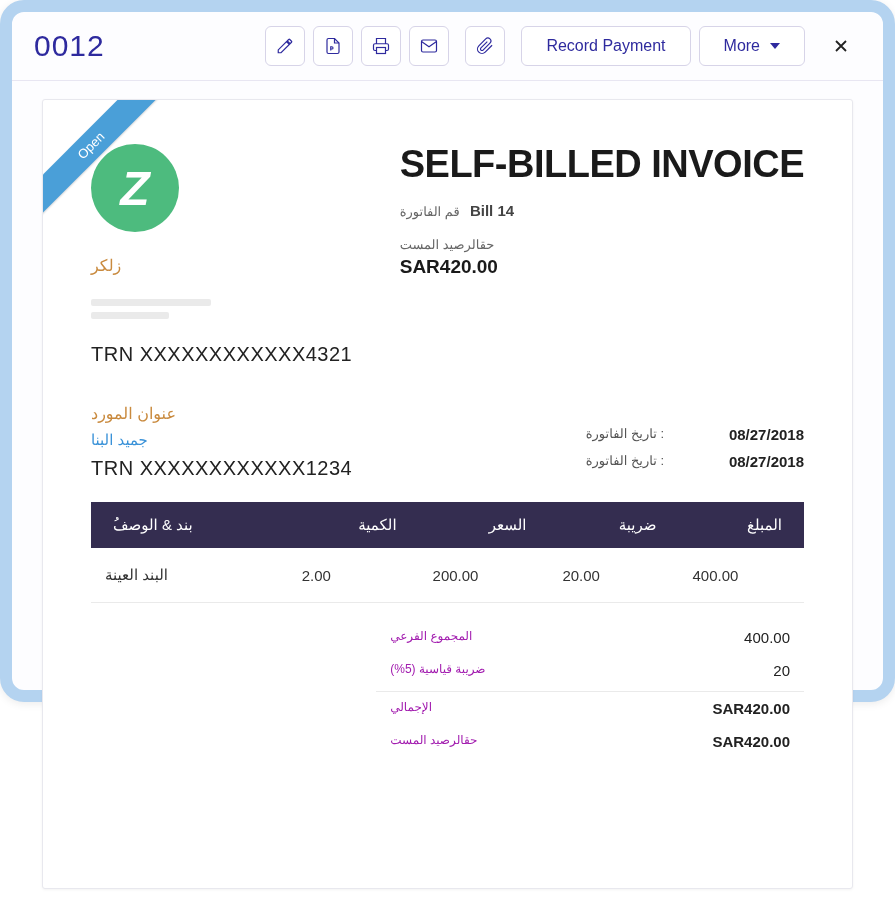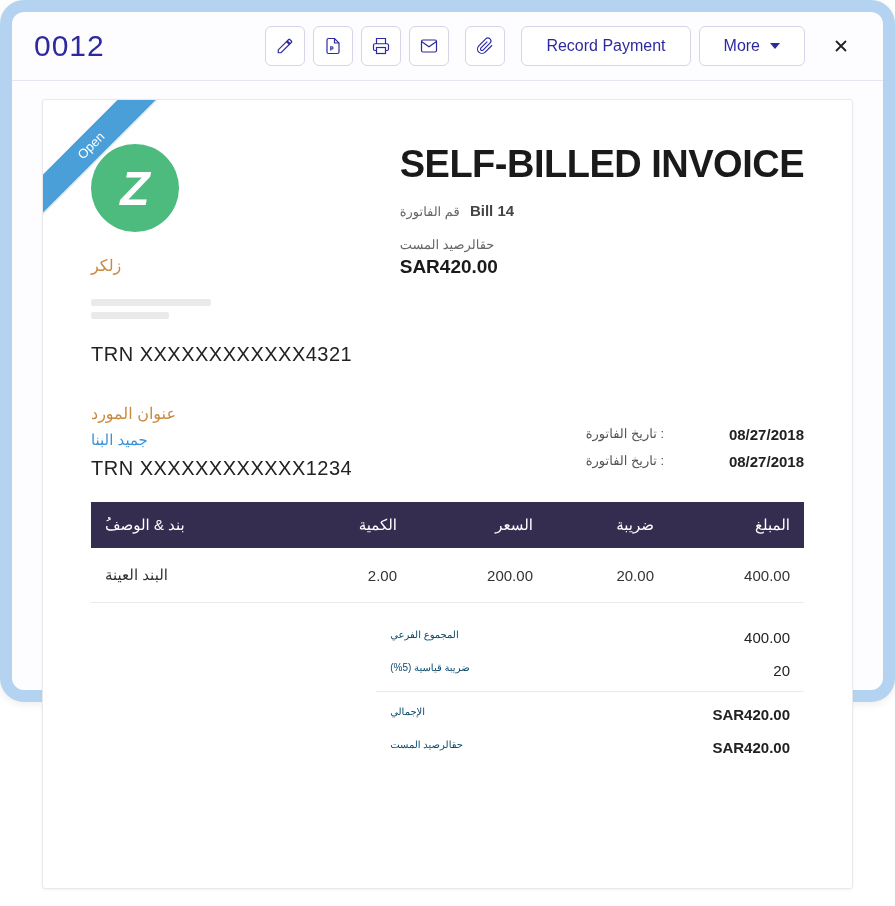--- a/index.html
+++ b/index.html
@@ -32,30 +32,30 @@
 .amount{font-size:19px;font-weight:700;color:#1a1a1a}
 .mid-row{display:flex;justify-content:space-between;margin-top:18px}
 .supplier-left{display:flex;flex-direction:column;gap:8px}
 .linkish{color:#3a92d8;font-size:15px}
 .dates-right{text-align:right}
 .date-line{display:flex;justify-content:flex-end;gap:40px;font-size:15px;margin-bottom:10px}
 .date-line .lbl{color:#555;font-size:13px}
 .date-line .val{font-weight:700;color:#222;min-width:100px;text-align:right}
 .tbl{width:100%;border-collapse:collapse;margin-top:22px}
 .tbl thead{background:#342d50;color:#fff}
-.tbl th{padding:14px 14px;font-weight:400;font-size:15px;text-align:right}
+.tbl th{padding:14px 22px;font-weight:400;font-size:15px;text-align:right}
 .tbl th:first-child{text-align:left}
-.tbl td{padding:18px 14px;font-size:15px;text-align:right;border-bottom:1px solid #eaeaea;color:#333}
+.tbl td{padding:18px 14px;font-size:15px;border-bottom:1px solid #eaeaea;color:#333}
 .tbl td:first-child{text-align:left}
 .totals{margin-top:18px;margin-left:auto;width:60%}
 .tot-line{display:flex;justify-content:space-between;padding:8px 14px;font-size:15px}
-.tot-line .lbl{color:#0c4a6e;font-size:10px}
+.tot-line .lbl{color:#a21caf;font-size:12px}
 .tot-line .val{font-weight:400;color:#222}
 .tot-line.bold .val{font-weight:700}
-.tot-line.sep{border-top:1px solid #eaeaea;margin-top:4px;padding-top:14px}
+.tot-line.sep{border-top:1px solid #eaeaea;margin-top:4px;padding-top:8px}
 .chev-down{width:0;height:0;border-left:5px solid transparent;border-right:5px solid transparent;border-top:6px solid #2e2a9e;display:inline-block;margin-left:4px}
 </style>
 </head>
 <body>
 
 <div class="frame">
   <div class="topbar">
     <div class="docnum">0012</div>
     <button class="icon-btn">
       <svg viewBox="0 0 24 24">

